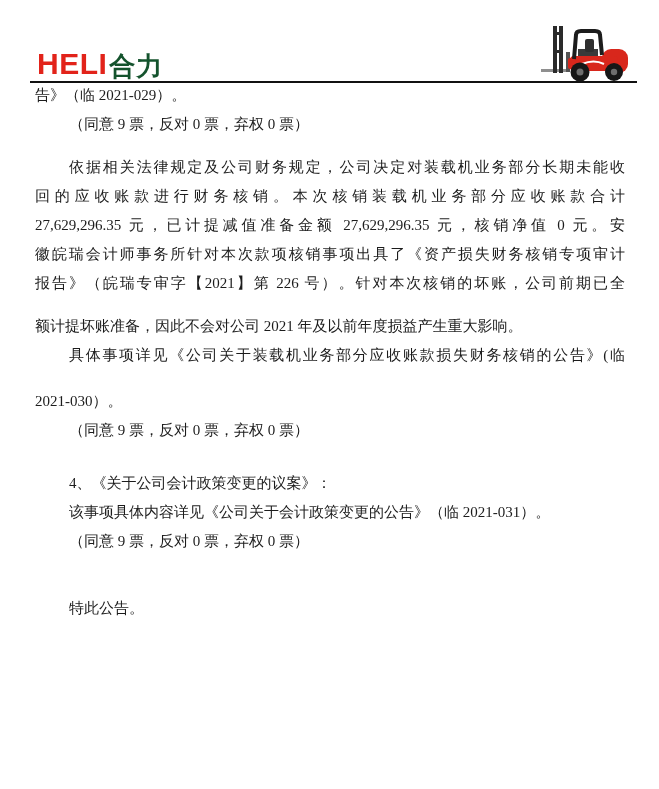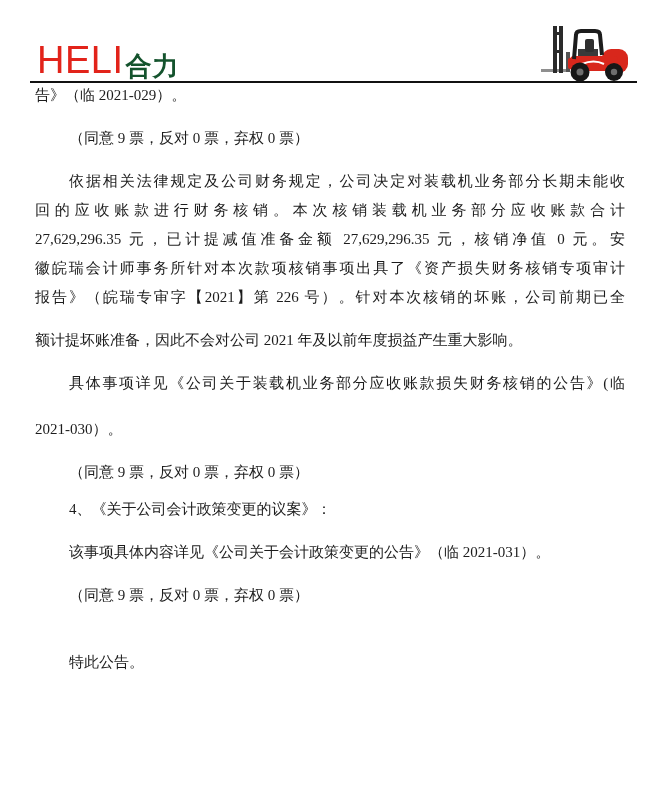--- a/index.html
+++ b/index.html
@@ -16,21 +16,21 @@
     position:absolute;left:30px;top:0;width:607px;height:81px;
     border-bottom:2px solid #111111;
   }
   .logo{
     position:absolute;left:7px;bottom:2px;
     display:flex;align-items:flex-end;line-height:1;
     font-family:"Liberation Sans","DejaVu Sans",sans-serif;
     white-space:nowrap;
   }
   .logo-heli{
-    font-size:38px;font-weight:400;letter-spacing:0.5px;
+    font-size:30px;font-weight:700;letter-spacing:0.5px;
     color:#e2231a;
   }
   .logo-cn{
     font-size:26px;font-weight:900;letter-spacing:1px;
     color:#14532d;margin-left:2px;
   }
   .forklift{position:absolute;right:2px;bottom:-1px;width:95px;height:58px;}
   
   .content{
     position:absolute;left:35px;top:81px;width:590px;
@@ -38,24 +38,24 @@
   .ln{
     font-size:15px;line-height:29px;
     white-space:nowrap;
     font-family:Liberation Serif, serif;
   }
   .justify{
     text-align:justify;
     text-align-last:justify;
     white-space:normal;
   }
-  .indent{padding-left:34px;margin-top:14px;}
+  .indent{padding-left:34px;}
   .g5{margin-top:17px;}
   .g7{margin-top:14px;}
-  .g8{margin-top:8px;}
+  .g8{margin-top:24px;}
   .g38{margin-top:38px;}
 </style>
 </head>
 <body>
 
 <div class="page">
 
   <div class="header">
     <div class="logo">
       <span class="logo-heli">HELI</span>

